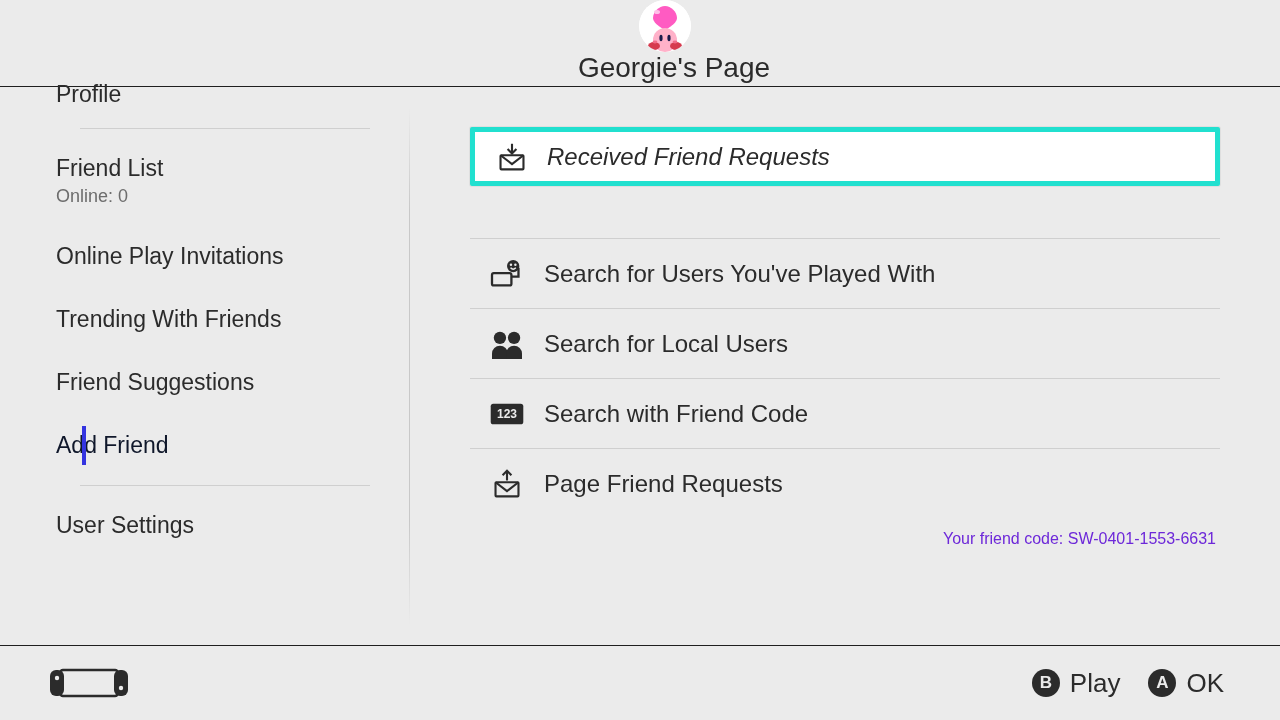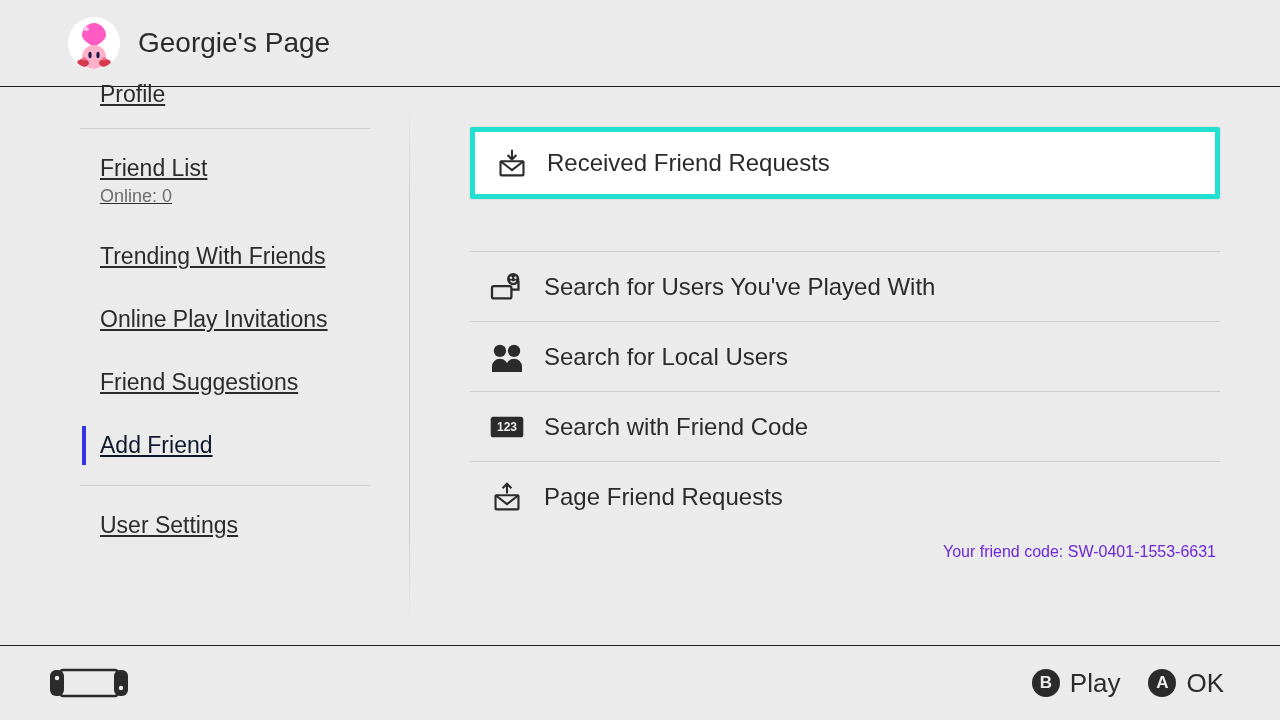--- a/index.html
+++ b/index.html
@@ -5,20 +5,21 @@
   * { box-sizing: border-box; margin: 0; padding: 0; }
   html, body { width: 1280px; height: 720px; overflow: hidden; font-family: -apple-system, "Segoe UI", Arial, sans-serif; }
   body { background: #ebebeb; color: #2b2b2b; }
 
   .header {
     height: 87px;
     display: flex;
     align-items: center;
     padding-left: 68px;
     border-bottom: 1px solid #1f1f1f;
+    flex-direction: column;
   }
   .avatar {
     width: 52px; height: 52px; border-radius: 50%;
     background: #fff;
     position: relative;
     overflow: hidden;
     margin-right: 18px;
   }
   .avatar svg { width: 100%; height: 100%; }
   .page-title { font-size: 28px; font-weight: 400; color: #2b2b2b; }
@@ -35,26 +36,25 @@
     position: relative;
   }
   .sidebar::after {
     content: "";
     position: absolute;
     right: 0; top: 20px; bottom: 20px;
     width: 1px;
     background: linear-gradient(to bottom, rgba(0,0,0,0), rgba(0,0,0,0.15) 20%, rgba(0,0,0,0.15) 80%, rgba(0,0,0,0));
   }
   .nav-item {
-    padding: 18px 0 18px 100px;
+    padding: 18px 0 18px 56px;
     font-size: 23px;
     color: #2b2b2b;
     position: relative;
     cursor: pointer;
-    text-decoration: underline;
   }
   .nav-sep {
     height: 1px;
     margin: 8px 0 8px 80px;
     width: 290px;
     background: #cfcfcf;
   }
   .nav-sub {
     font-size: 18px;
     color: #6d6d6d;
@@ -75,28 +75,29 @@
   .main {
     flex: 1;
     padding: 40px 60px 0 60px;
     position: relative;
   }
 
   .card {
     border: 5px solid #21e0cf;
     border-radius: 2px;
     background: #fff;
-    height: 72px;
+    height: 59px;
     display: flex;
     align-items: center;
     padding: 0 20px;
     font-size: 24px;
     box-shadow: 0 0 0 1px rgba(0,0,0,0.05);
     margin-bottom: 52px;
     cursor: pointer;
+    font-style: italic;
   }
   .card .icon { width: 34px; height: 34px; margin-right: 18px; display:flex; align-items:center; justify-content:center;}
 
   .row {
     height: 70px;
     border-top: 1px solid #cfcfcf;
     display: flex;
     align-items: center;
     padding: 0 16px;
     font-size: 24px;
@@ -165,24 +166,24 @@
       <span>Profile</span>
     </div>
     <div class="nav-sep"></div>
     <div class="nav-item">
       <span>Friend List</span>
       <div class="nav-sub">
         <span>Online: </span><span>0</span>
       </div>
     </div>
     <div class="nav-item">
+      <span>Online Play Invitations</span>
+    </div>
+    <div class="nav-item">
       <span>Trending With Friends</span>
-    </div>
-    <div class="nav-item">
-      <span>Online Play Invitations</span>
     </div>
     <div class="nav-item">
       <span>Friend Suggestions</span>
     </div>
     <div class="nav-item selected">
       <span>Add Friend</span>
     </div>
     <div class="nav-sep"></div>
     <div class="nav-item">
       <span>User Settings</span>

